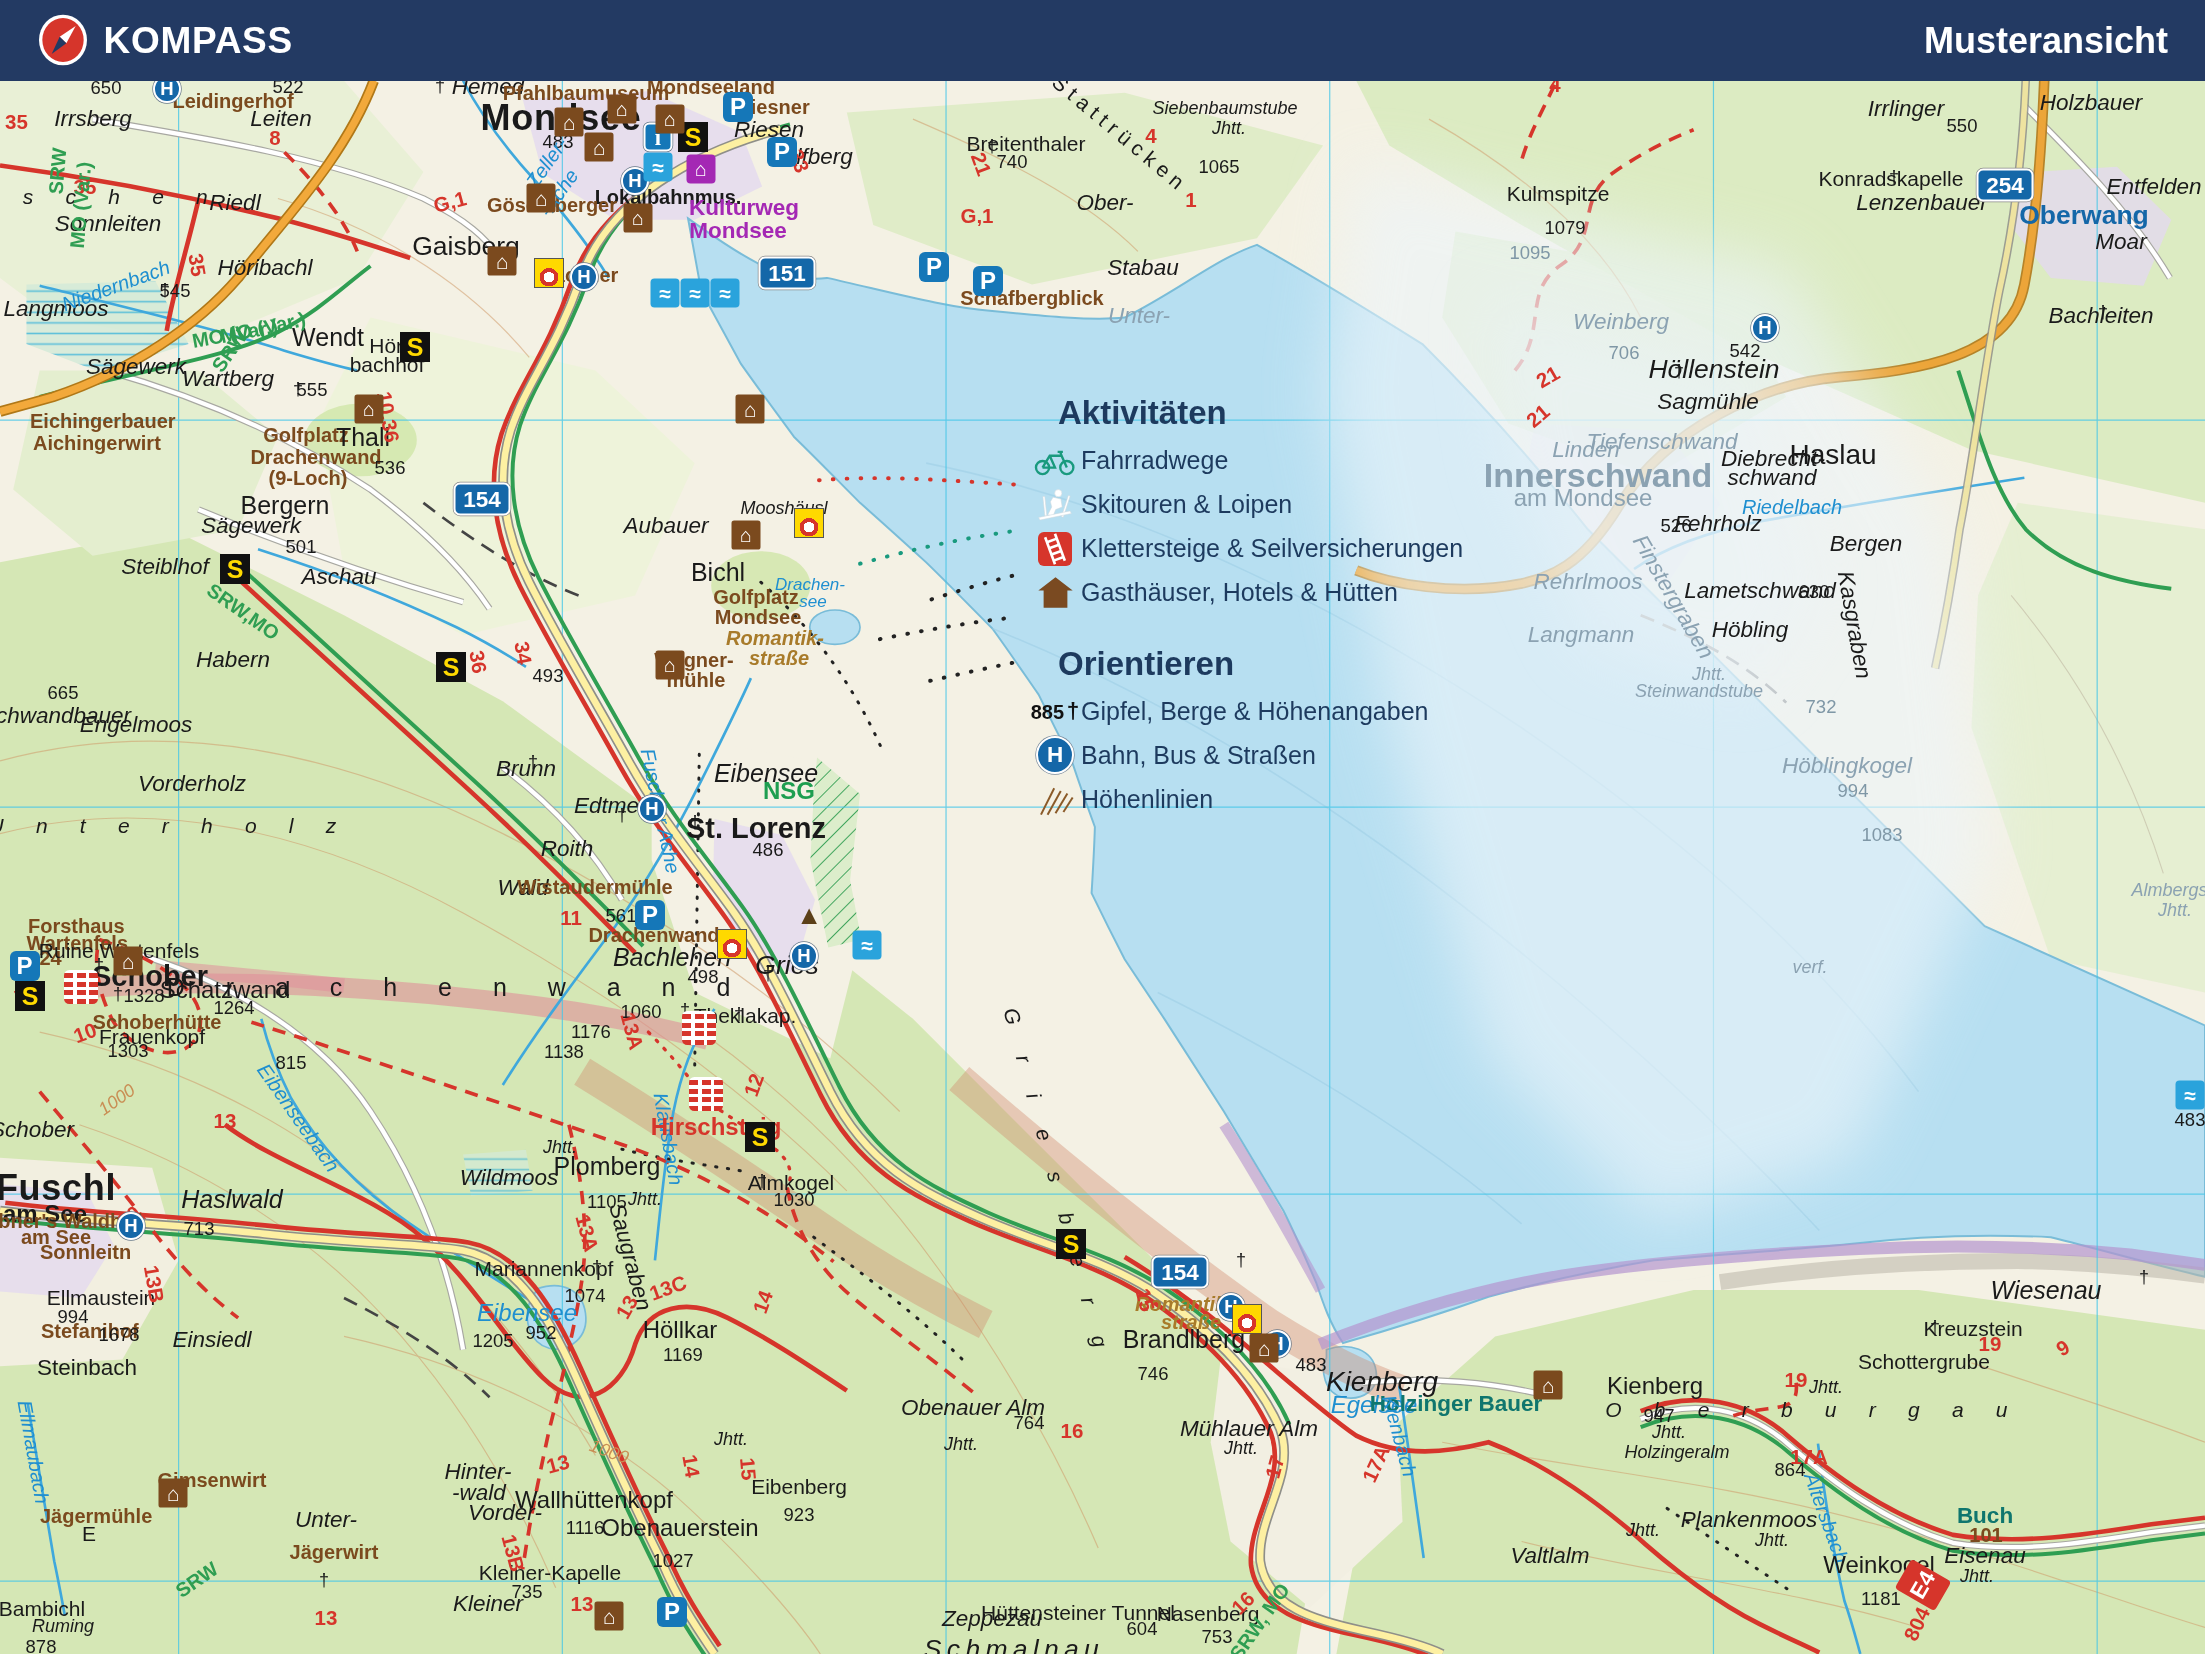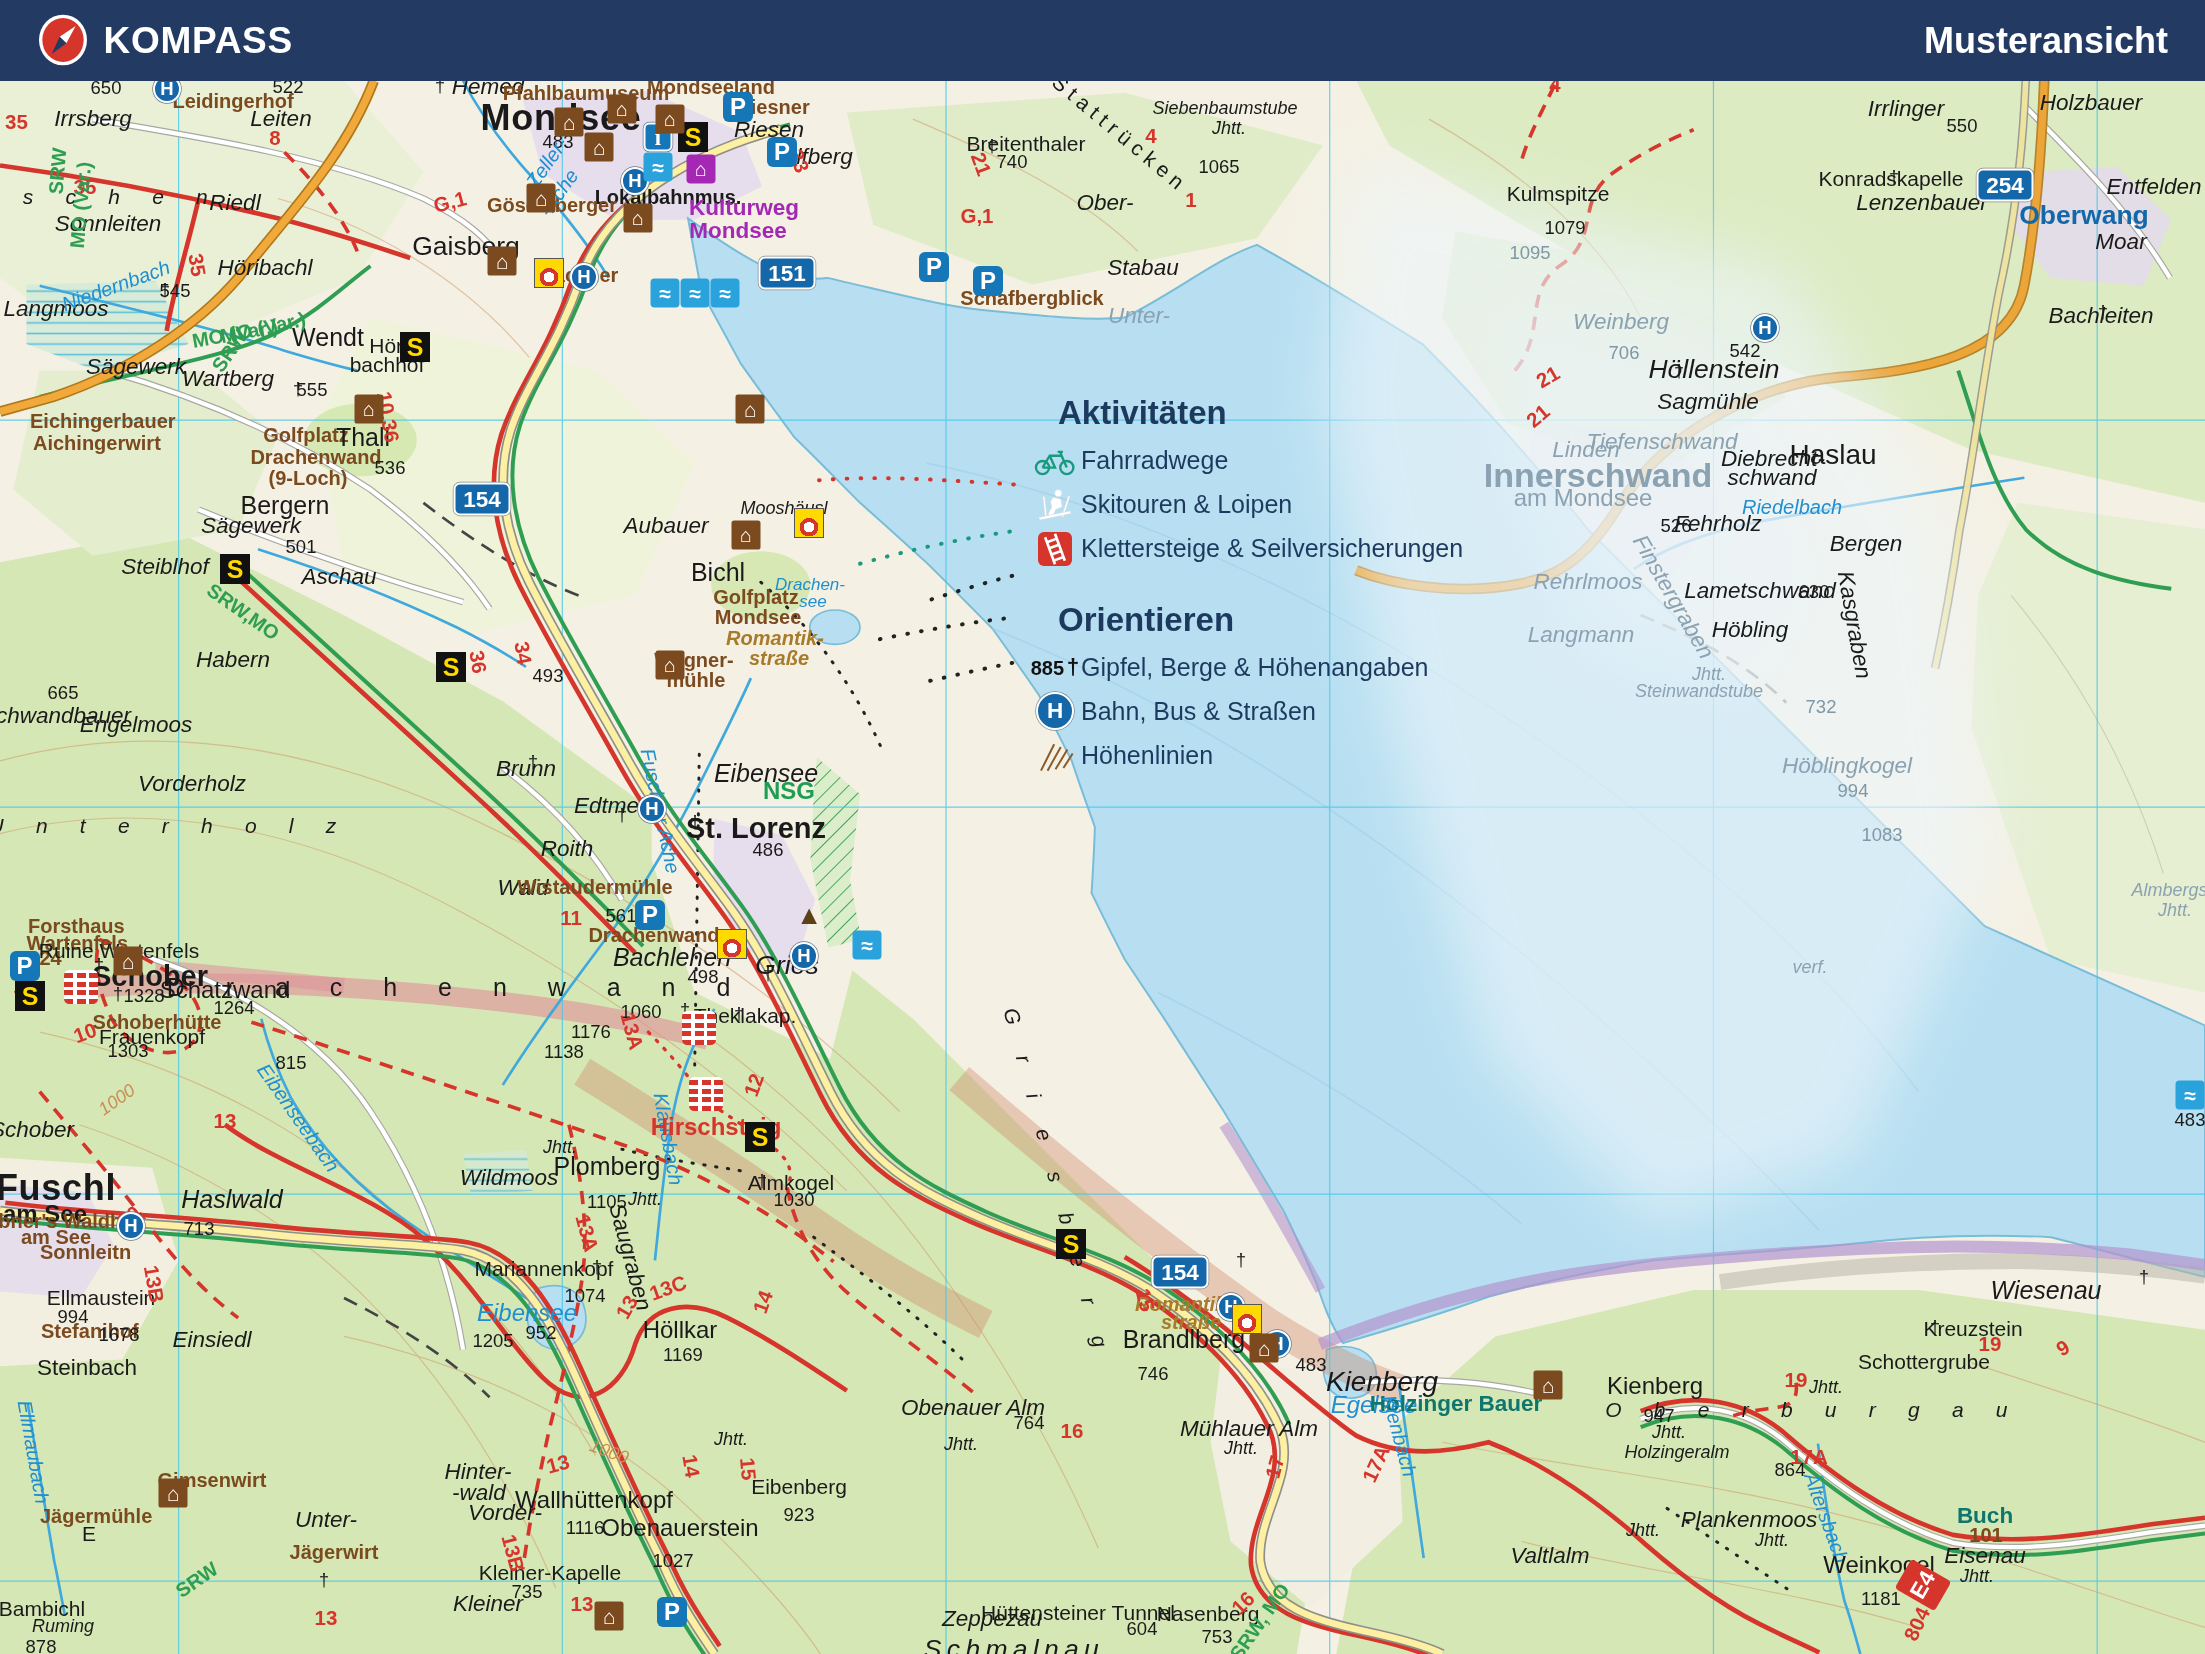--- a/index.html
+++ b/index.html
@@ -736,20 +736,28 @@
             <line x1="18" y1="12" x2="34" y2="12"></line>
               <line x1="18" y1="22" x2="34" y2="22"></line>
             <line x1="18" y1="32" x2="34" y2="32"></line>
               <line x1="18" y1="42" x2="34" y2="42"></line>
           </g>
           </svg>
       </span>
       <span class="leg-txt">Klettersteige &amp; Seilversicherungen</span>
     </div>
 
+    <div class="leg-row">
+      <span class="leg-ico">
+        <svg width="37" height="33" viewBox="0 0 56 50">
+          <path d="M28,2 L54,22 L46,22 L46,48 L10,48 L10,22 L2,22 Z" fill="#7a4a21"></path>
+        </svg>
+      </span>
+      <span class="leg-txt">Gasthäuser, Hotels &amp; Hütten</span>
+    </div>
 
     <div class="leg-gap"></div>
     <div class="leg-h">Orientieren</div>
 
     <div class="leg-row">
       <span class="leg-ico">
         <span class="gipfel-ico">
             <span>885</span>
             <span style="font-size:22.5px">†</span>
           </span>

